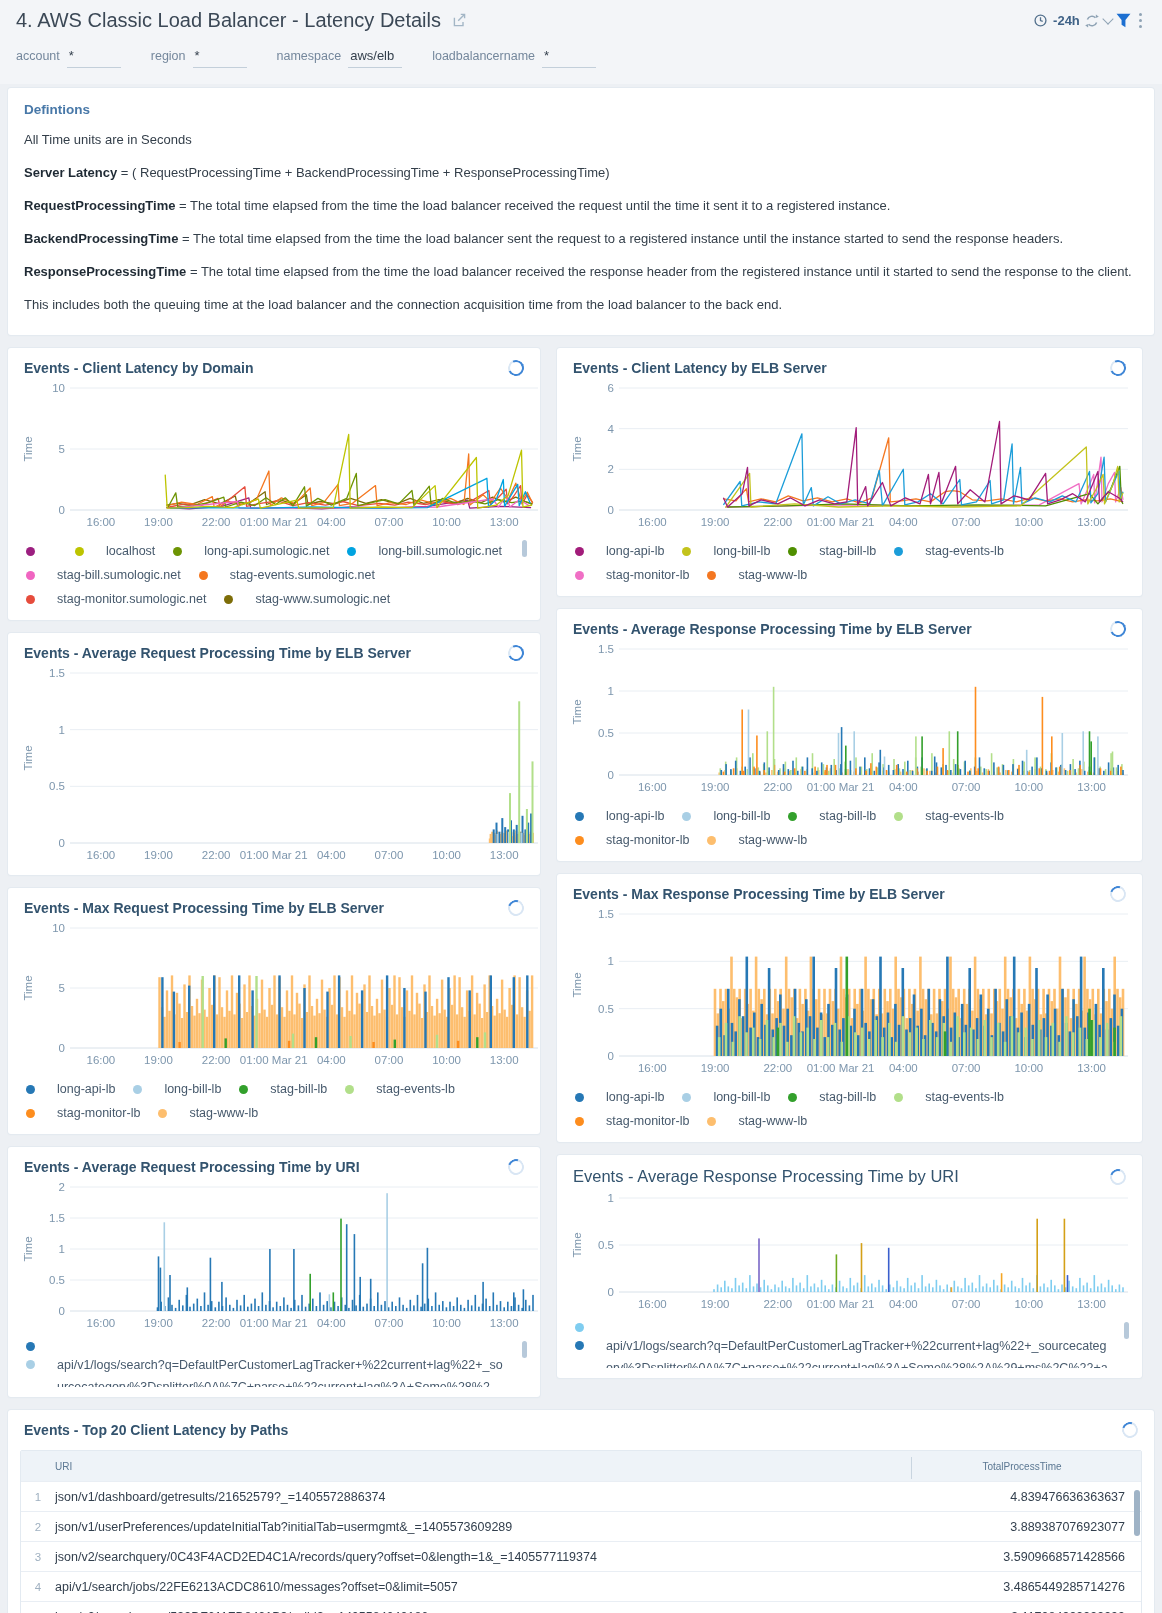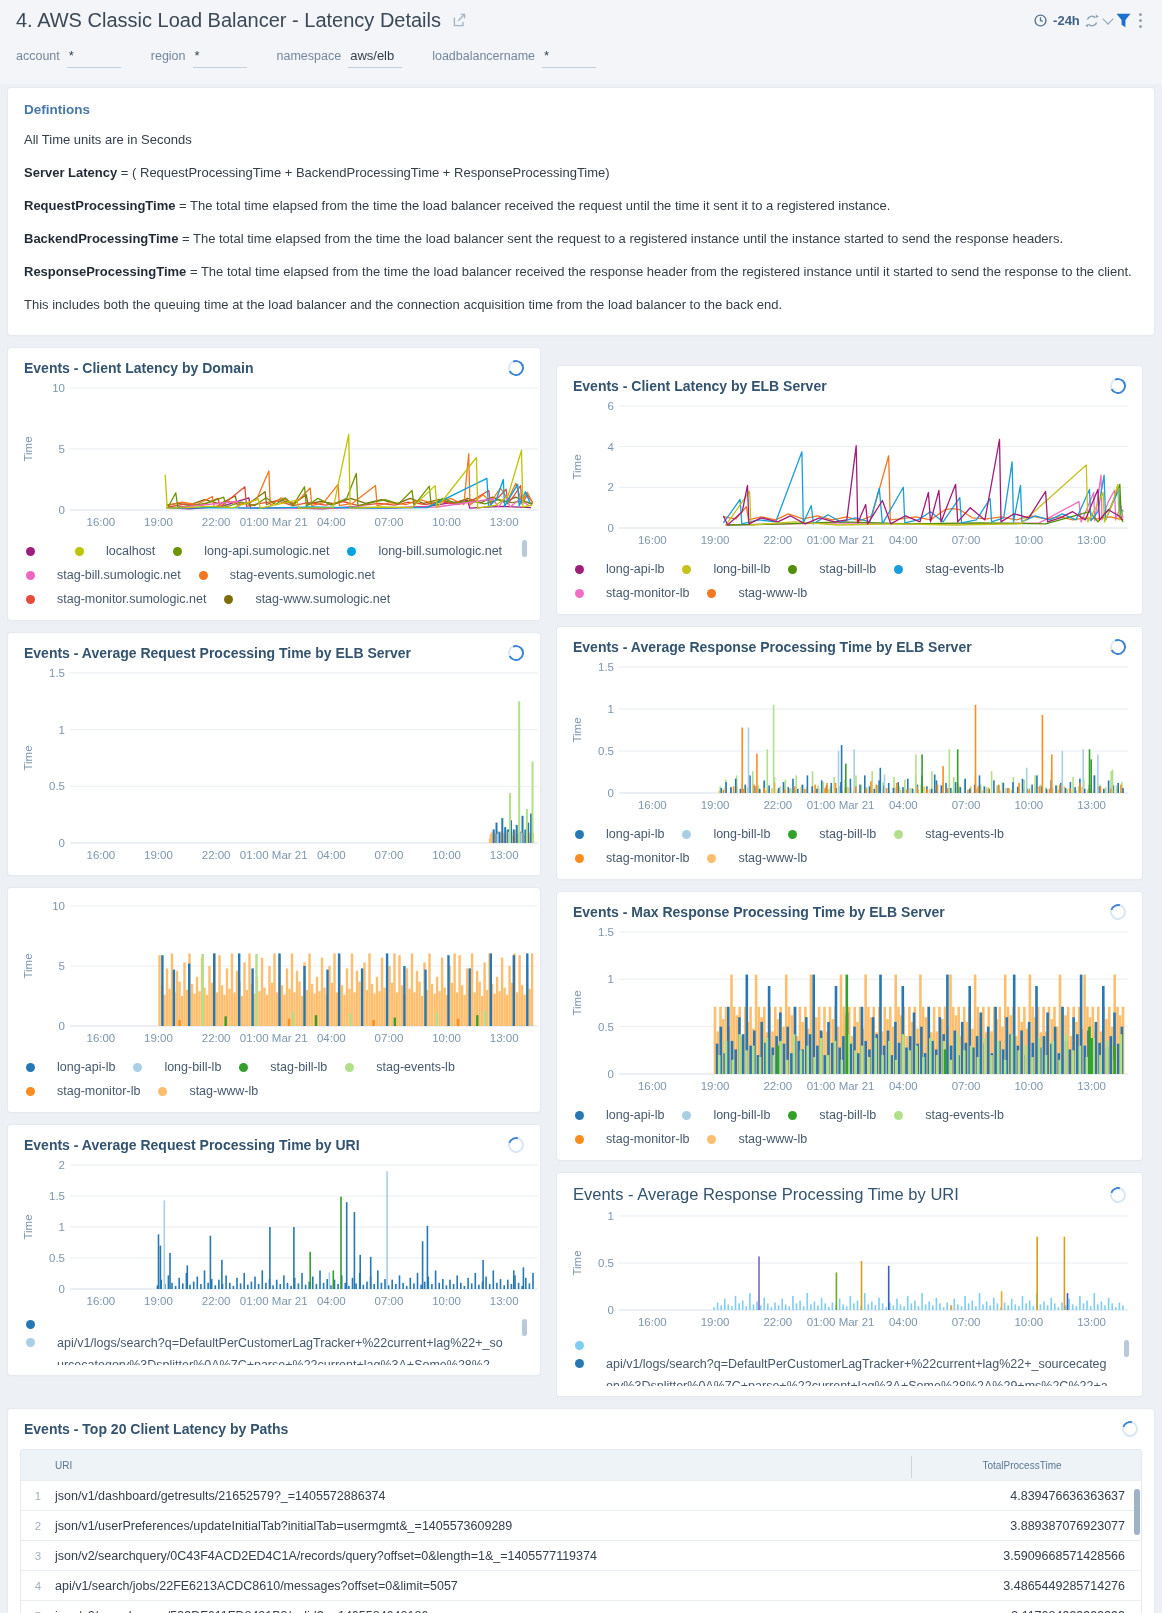--- a/index.html
+++ b/index.html
@@ -18,21 +18,21 @@
   .flabel{color:#74879c;font-size:12.5px;}
   .fval{color:#333f4c;font-size:13px;min-width:50px;border-bottom:1px solid #c3cfda;padding:0 2px 4px;}
   .panel{background:#fff;border-radius:3px;box-shadow:0 0 0 1px #e4eaf0, 0 1px 2px rgba(120,140,160,.06);}
   .defs{margin:4px 8px 13px;padding:12px 16px 14px;}
   .def-title{color:#4878a8;font-size:13.5px;font-weight:600;padding:2px 0 6px;}
   .def-line{font-size:13px;color:#333e49;line-height:33px;}
   .def-line b{color:#1f2a34;}
   .grid{display:flex;gap:17px;padding:0 8px;align-items:flex-start;}
   .col{display:flex;flex-direction:column;gap:13px;}
   .col-l{width:532px;}
-  .col-r{width:585px;margin-top:18px;}
+  .col-r{width:585px;}
   .cpanel{padding:12px 12px 8px;box-sizing:border-box;width:100%;}
   .phead{display:flex;justify-content:space-between;align-items:center;padding:0 4px 6px 4px;}
   .ptitle{color:#33536e;font-size:14px;font-weight:600;}
   .ptitle.big{font-size:16.5px;font-weight:500;}
   .spinner{width:12px;height:12px;border-radius:50%;flex:none;}
   .sp-a{border:2.2px solid #3f86d6;border-left-color:#dce8f4;transform:rotate(20deg);}
   .sp-b{border:2.2px solid #d9e6f4;border-top-color:#3f86d6;transform:rotate(-28deg);}
   .plot{position:relative;}
   .legend{display:flex;flex-wrap:wrap;column-gap:18px;row-gap:3px;padding:7px 10px 2px 6px;position:relative;}
   .litem{display:flex;align-items:center;gap:22px;font-size:12.5px;color:#46596c;line-height:21px;cursor:pointer;}
@@ -286,20 +286,24 @@
             <rect x="476.5" y="166.9" width="2" height="9.1" fill="#a9cfe5"></rect>
             <rect x="488.0" y="164.7" width="2" height="11.3" fill="#a9cfe5"></rect>
             <rect x="500.5" y="165.8" width="2" height="10.2" fill="#a9cfe5"></rect>
             <rect x="489.0" y="126.1" width="2" height="49.9" fill="#b2df8a"></rect>
             <rect x="498.2" y="34.3" width="2" height="141.7" fill="#b2df8a"></rect>
             <rect x="505.9" y="142.0" width="2" height="34.0" fill="#b2df8a"></rect>
             <rect x="511.5" y="94.4" width="2" height="81.6" fill="#b2df8a"></rect>
           </svg></div>
       </div>
       <div class="panel cpanel">
+        <div class="phead">
+          <span class="ptitle">Events - Max Request Processing Time by ELB Server</span>
+          <span class="spinner sp-b"></span>
+        </div>
         <div class="plot"><svg width="520" height="146">
             <line x1="50" x2="518" y1="126" y2="126" stroke="#d8e1e9" stroke-width="1"></line>
             <text x="45" y="130" text-anchor="end" font-size="11.5" fill="#7d96ad">0</text>
             <line x1="50" x2="518" y1="66" y2="66" stroke="#e9eef3" stroke-width="1"></line>
             <text x="45" y="70" text-anchor="end" font-size="11.5" fill="#7d96ad">5</text>
             <line x1="50" x2="518" y1="6" y2="6" stroke="#e9eef3" stroke-width="1"></line>
             <text x="45" y="10" text-anchor="end" font-size="11.5" fill="#7d96ad">10</text>
             <text x="80.88935281837162" y="142" text-anchor="middle" font-size="11.5" fill="#7d96ad">16:00</text>
             <text x="138.5093945720251" y="142" text-anchor="middle" font-size="11.5" fill="#7d96ad">19:00</text>
             <text x="196.12943632567854" y="142" text-anchor="middle" font-size="11.5" fill="#7d96ad">22:00</text>

